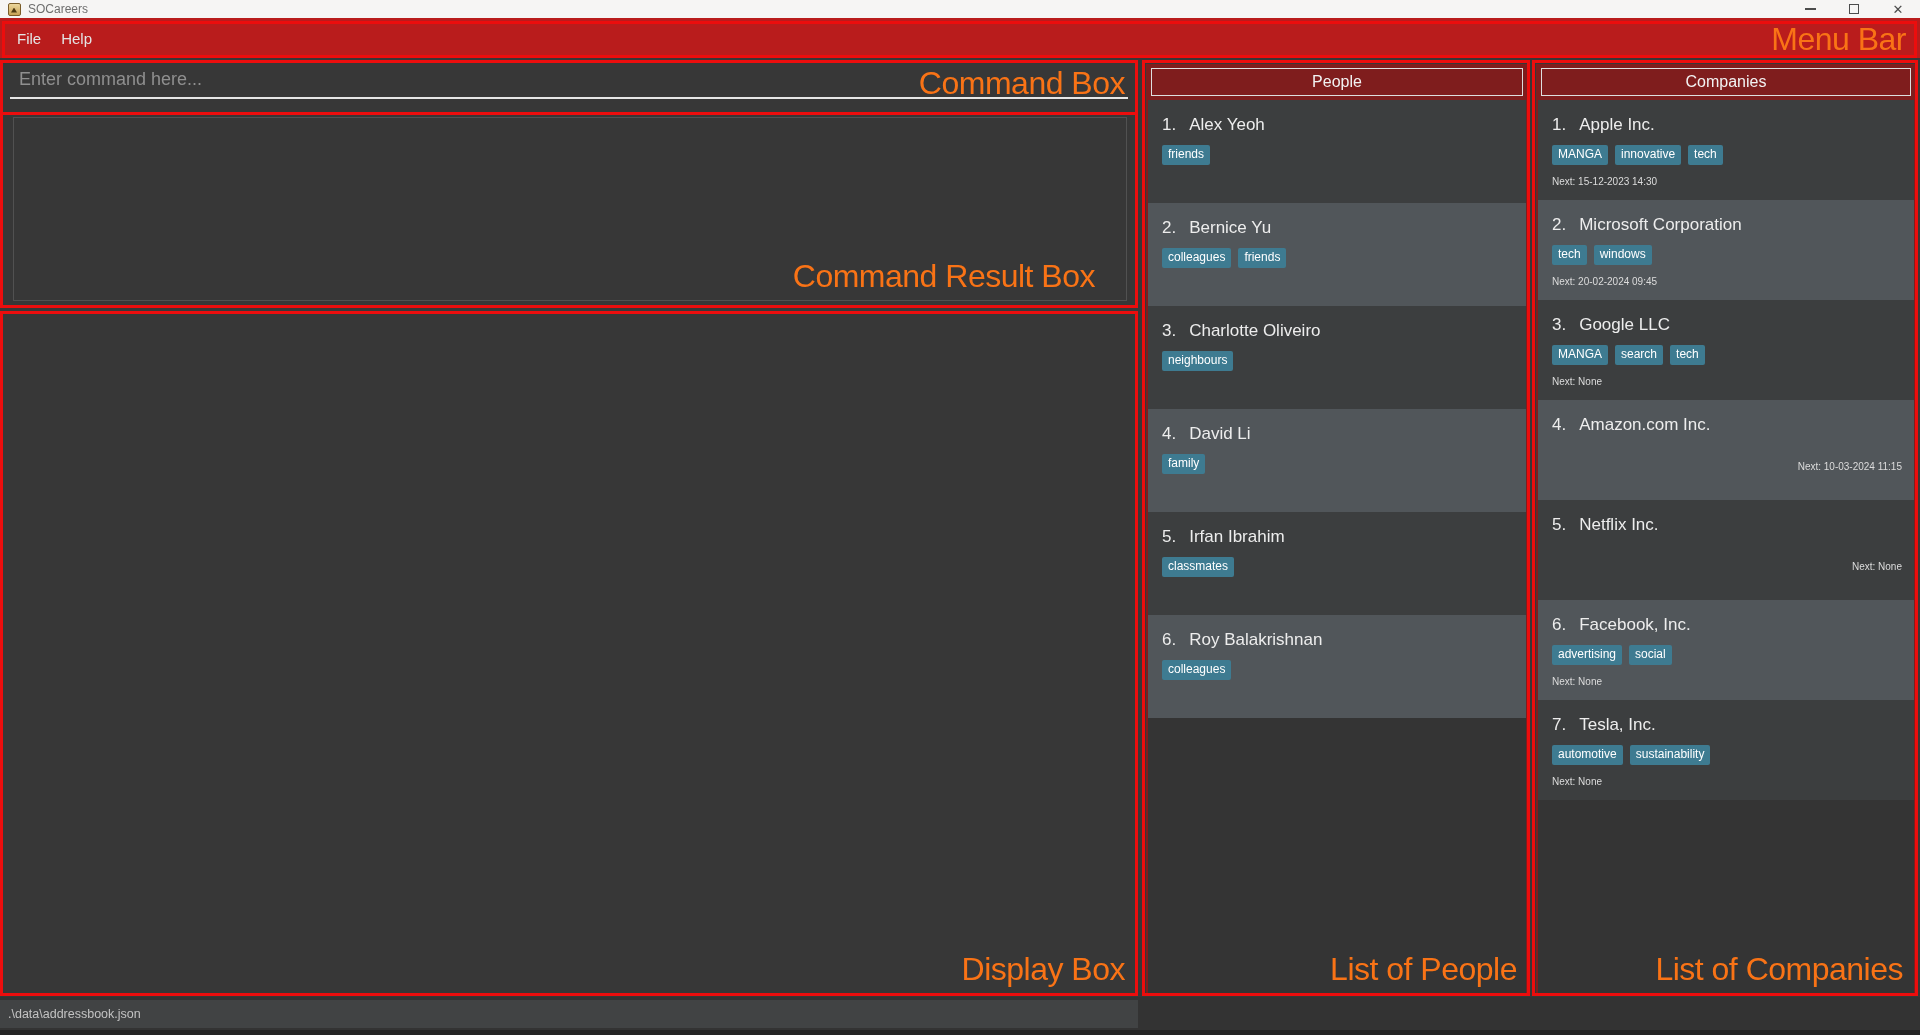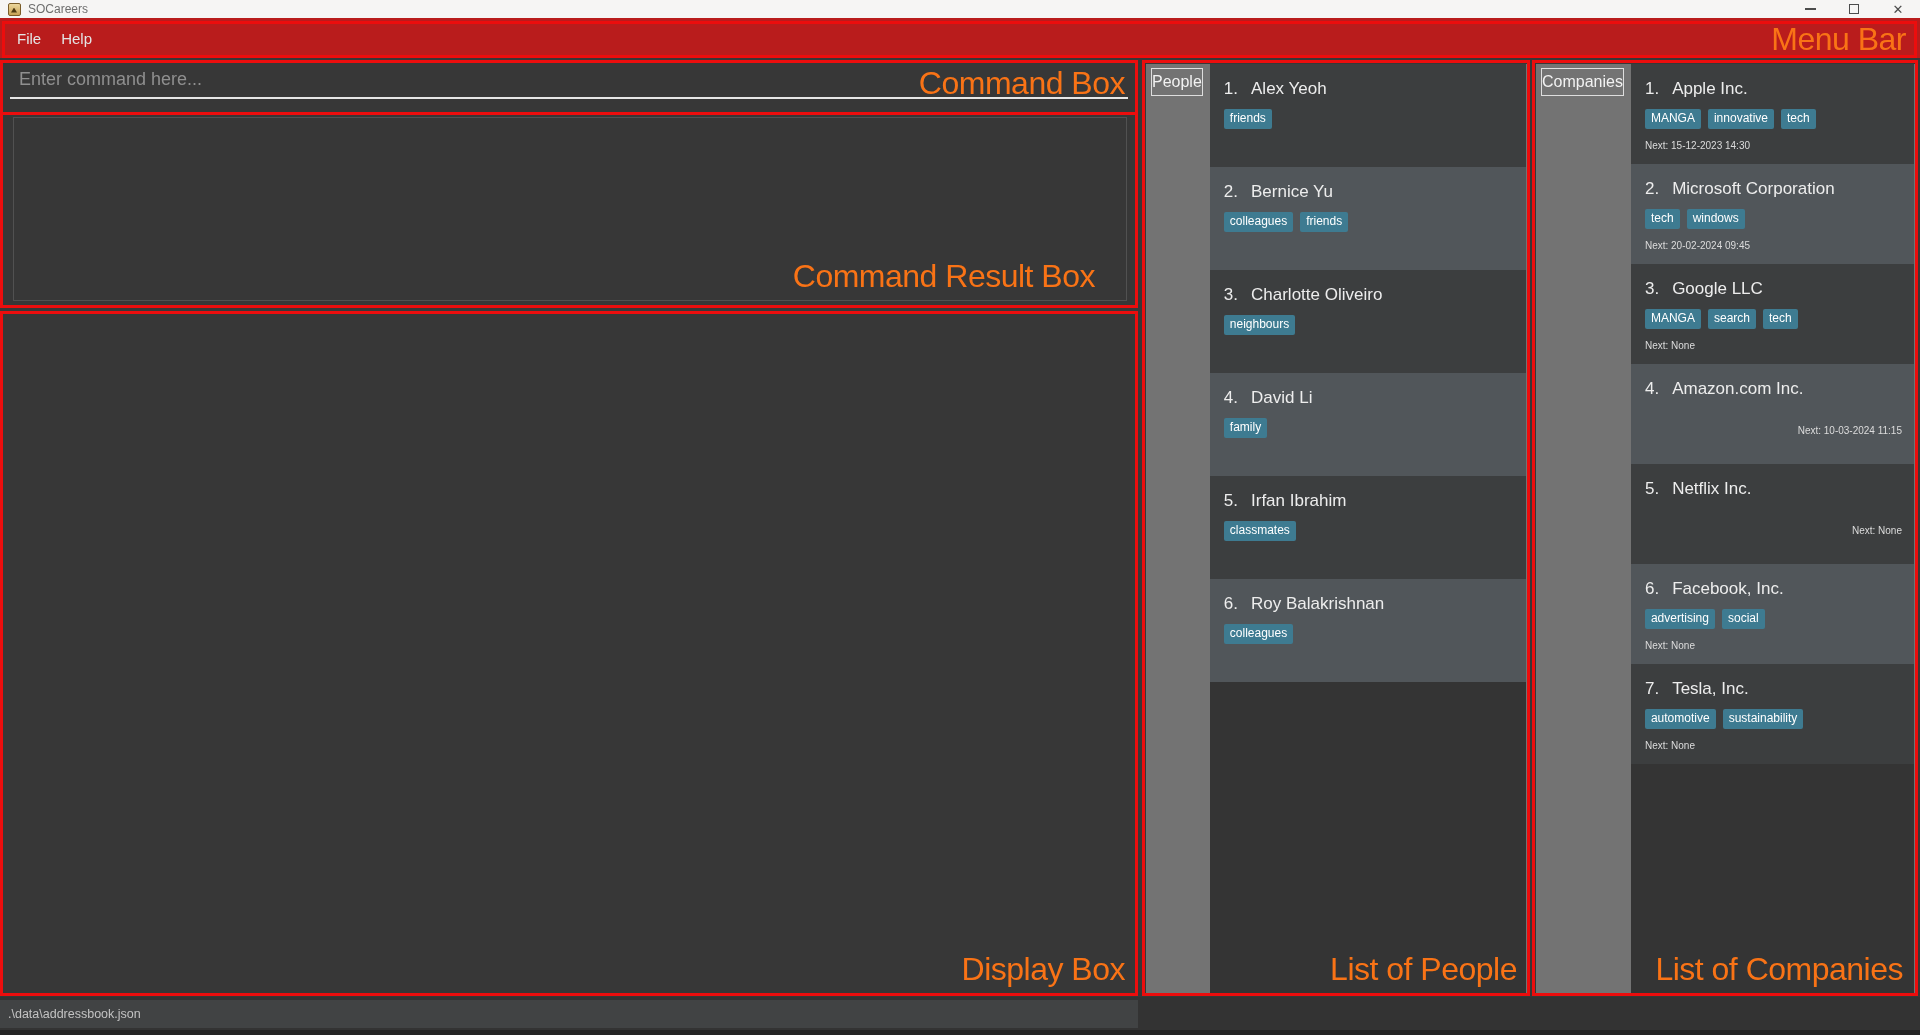--- a/index.html
+++ b/index.html
@@ -32,21 +32,21 @@
   
   .command-input{position:absolute;left:10px;top:63px;width:1118px;height:36px;box-sizing:border-box;
     background:transparent;border:none;border-bottom:2px solid #e6e6e6;outline:none;
     color:#ececec;font-size:18px;padding:0 0 2px 9px;
     font-family:"Liberation Sans","DejaVu Sans",sans-serif;}
   .command-input::placeholder{color:#8f8f8f;opacity:1;}
   
   .result-inner{position:absolute;left:13px;top:117px;width:1112px;height:182px;
     border:1px solid #515151;background:#373737;}
   
-  .panel{position:absolute;display:flex;flex-direction:row;background:#737373;}
+  .panel{position:absolute;display:flex;flex-direction:column;background:#7f1d1d;}
   .panel-people{left:1146px;top:64px;width:382px;height:930px;}
   .panel-companies{left:1536px;top:64px;width:380px;height:930px;}
   .panel-header{margin:4px 5px 4px 5px;height:26px;border:1px solid #dedede;
     display:flex;align-items:center;justify-content:center;
     color:#f2f2f2;font-size:16px;flex:0 0 auto;}
   .list{display:flex;flex-direction:column;flex:1 1 auto;margin:0 2px;}
   .list-filler{flex:1 1 auto;background:#343434;}
   .cell{box-sizing:border-box;padding:14px 12px 0 14px;flex:0 0 auto;}
   .cell.even{background:#3c3e3f;}
   .cell.odd{background:#51565a;}

